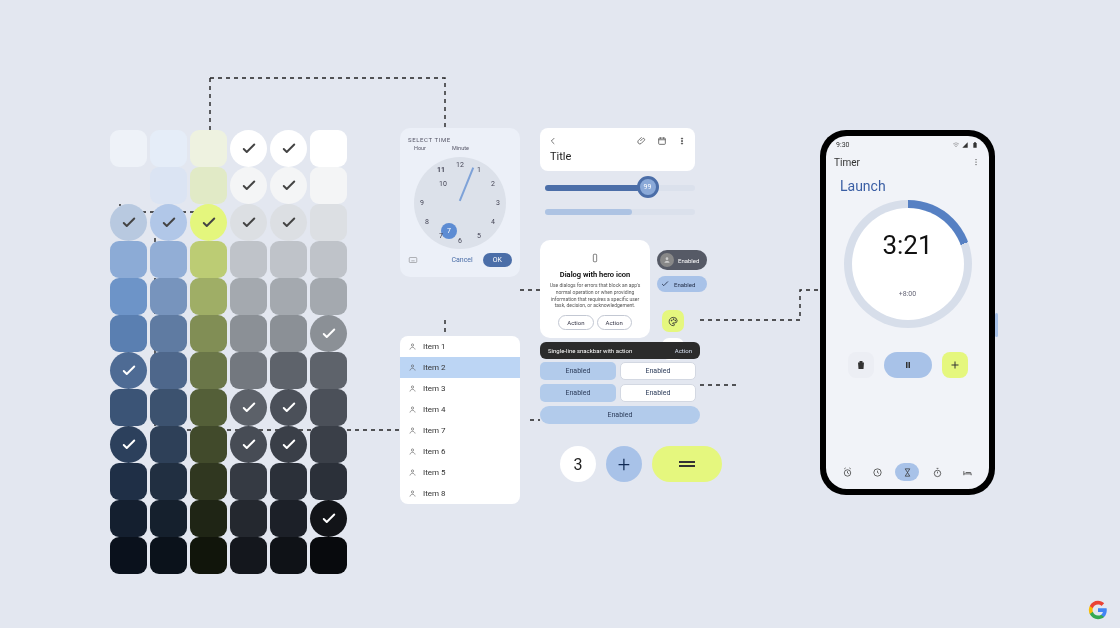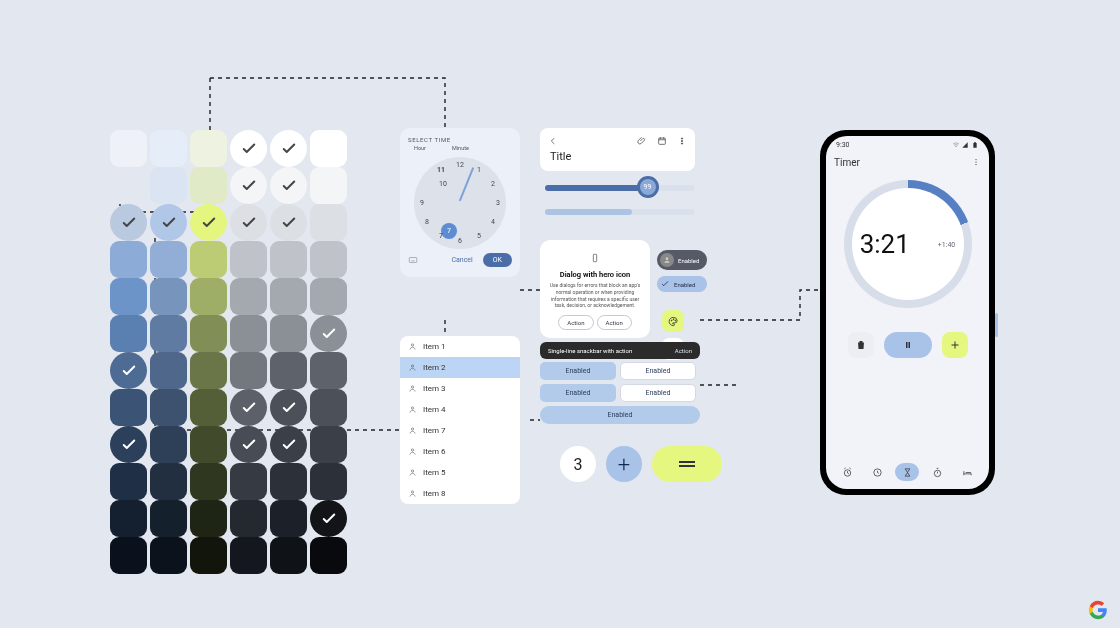--- a/index.html
+++ b/index.html
@@ -102,21 +102,21 @@
   .pill { width:70px;height:36px;border-radius:18px;background:#e5f77e;display:flex;align-items:center;justify-content:center;color:#333;font-size:18px;letter-spacing:2px;}
 
   
   .phone { position:absolute; left:820px; top:130px; width:175px; height:365px; background:#000; border-radius:26px; padding:6px;}
   .screen { width:100%; height:100%; background:#f1f3f8; border-radius:21px; overflow:hidden; position:relative;}
   .sbar { display:flex; justify-content:space-between; padding:5px 10px 0; font-size:7px; color:#333;}
   .apphdr { display:flex; justify-content:space-between; padding:6px 8px; font-size:10px; color:#333;}
   .launch { color:#3a5ea4; font-size:14px; padding:4px 14px 0;}
   .ring { width:120px; height:120px; border-radius:50%; margin:10px auto 0; position:relative; background:#fff;}
   .ring::before { content:""; position:absolute; inset:-4px; border-radius:50%; background:conic-gradient(#5680c3 0 70deg, #d7deea 70deg 360deg);}
-  .ring-inner { position:absolute; inset:4px; background:#fff; border-radius:50%; display:flex; flex-direction:row; align-items:center; justify-content:center;gap:28px;}
+  .ring-inner { position:absolute; inset:4px; background:#fff; border-radius:50%; display:flex; flex-direction:column; align-items:center; justify-content:center;gap:28px;}
   .tish { font-size:26px; font-weight:400; color:#111;}
   .tadd { font-size:7px; color:#667; margin-top:2px;}
   .tacts { display:flex; justify-content:center; align-items:center; gap:10px; margin-top:28px;}
   .tbtn { width:26px;height:26px;border-radius:8px;display:flex;align-items:center;justify-content:center;}
   .tbtn.w { background:#eceef4;}
   .tbtn.b { background:#a8c2e8; width:48px; border-radius:16px;}
   .tbtn.l { background:#e5f77e;}
   .tbtn svg { width:12px;height:12px;stroke:#333;fill:#333;stroke-width:0;}
   .bnav { position:absolute; bottom:6px; left:0; right:0; display:flex; justify-content:space-around; padding:6px 6px 2px;}
   .bnav div { width:24px;height:18px;border-radius:10px;display:flex;align-items:center;justify-content:center;}
@@ -524,24 +524,25 @@
       </span>
     </div>
     <div class="apphdr">
       <span>Timer</span>
       <svg width="10" height="10" viewBox="0 0 24 24">
           <circle cx="12" cy="6" r="1.5" fill="#444"></circle>
           <circle cx="12" cy="12" r="1.5" fill="#444"></circle>
           <circle cx="12" cy="18" r="1.5" fill="#444"></circle>
         </svg>
     </div>
+    <div class="launch">Launch</div>
     <div class="ring">
       <div class="ring-inner">
         <div class="tish">3:21</div>
-        <div class="tadd">+1:40</div>
+        <div class="tadd">+8:00</div>
       </div>
     </div>
     <div class="tacts">
       <div class="tbtn w">
         <svg viewBox="0 0 24 24">
             <path d="M6 7h12l-1 13H7L6 7zM9 4h6v3H9z" fill="#333"></path>
           </svg>
       </div>
       <div class="tbtn b">
         <svg viewBox="0 0 24 24">

